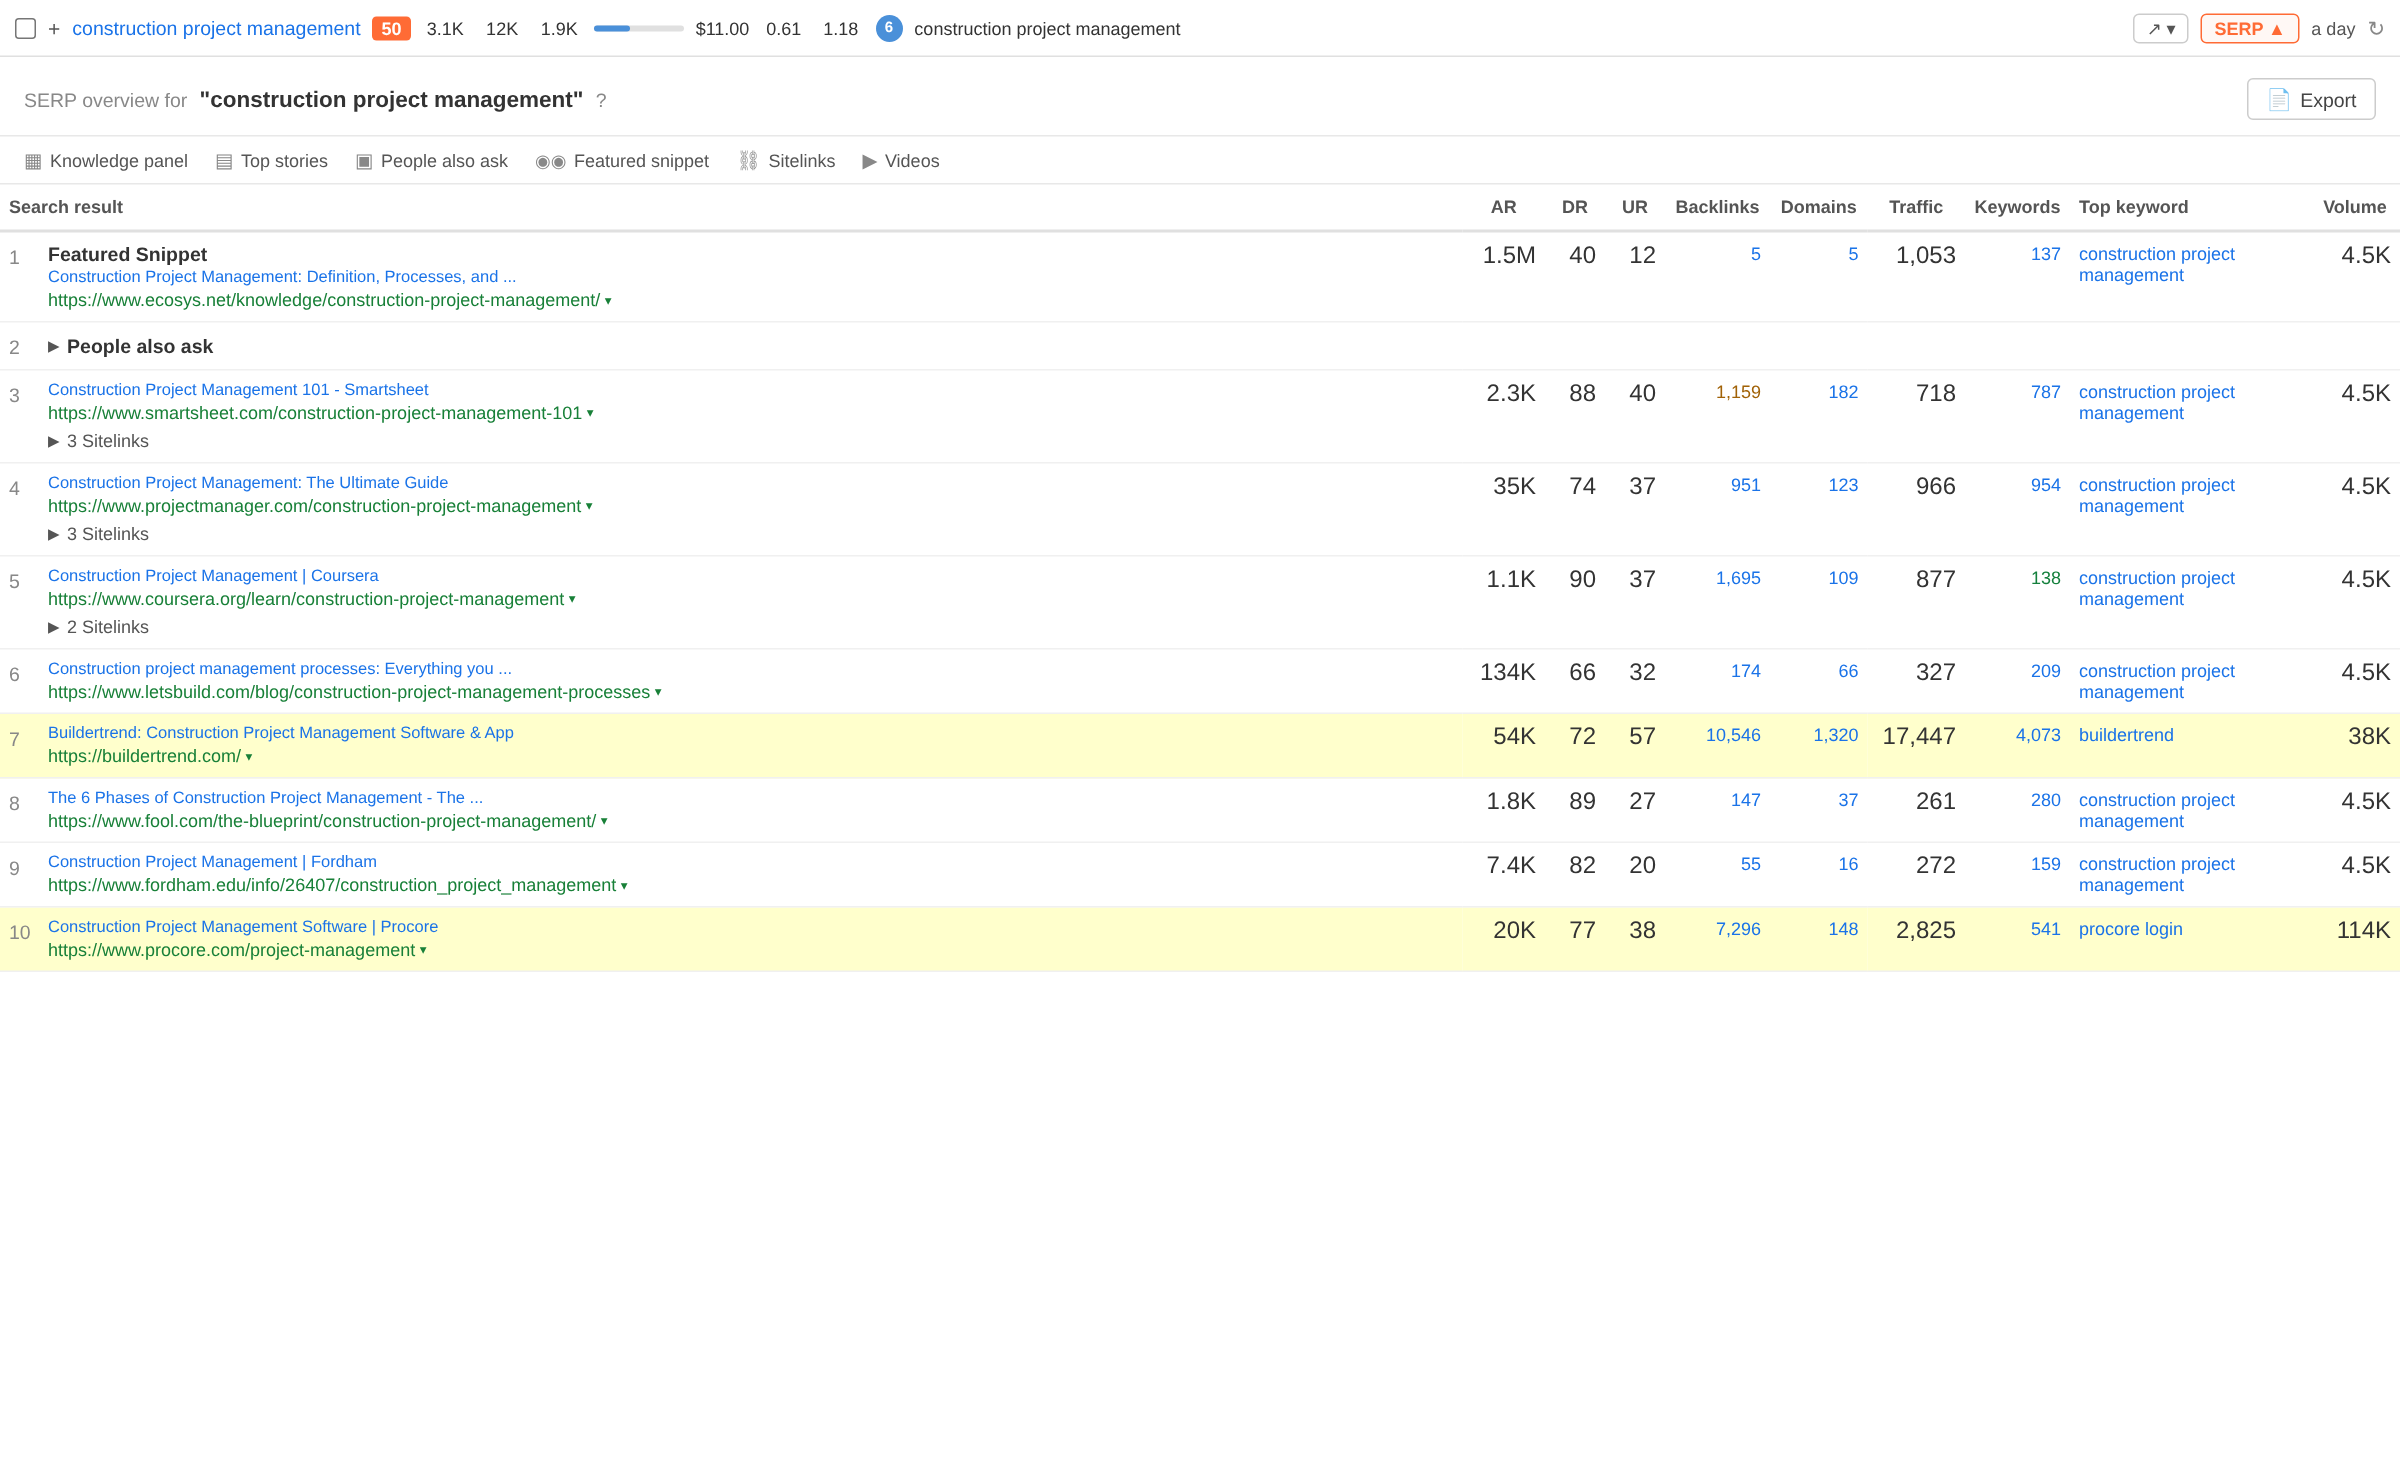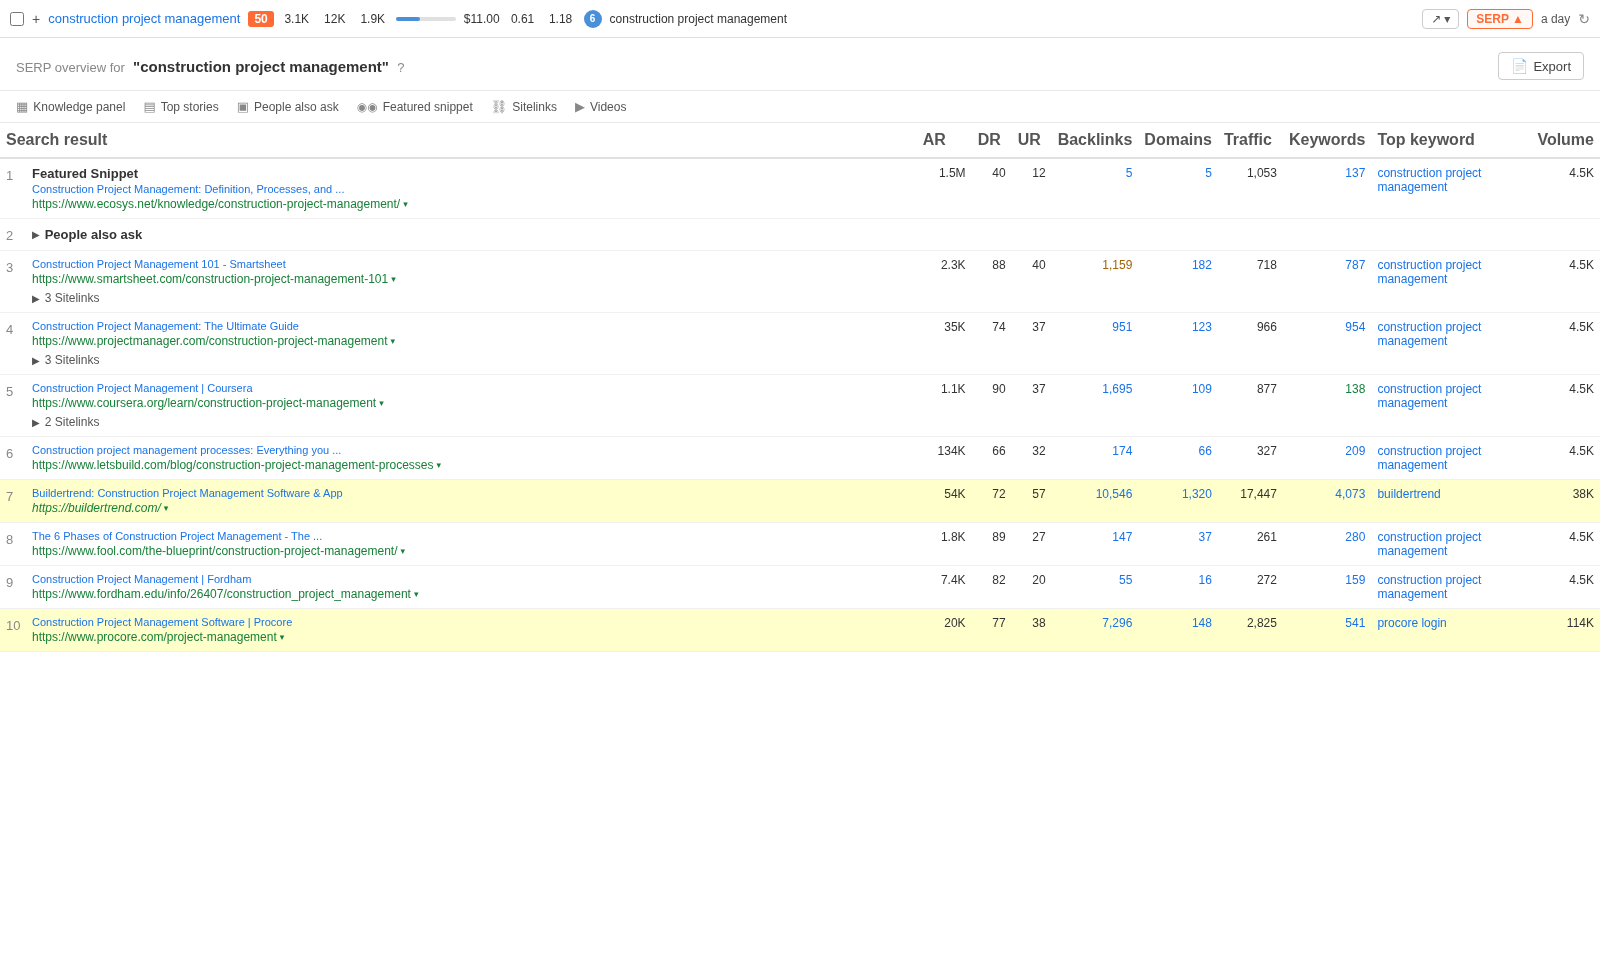--- a/index.html
+++ b/index.html
@@ -61,29 +61,29 @@
     }
     .filter-tab-icon { font-size: 13px; color: #888; }
 
     
     .table-container { overflow-x: auto; }
     table { width: 100%; border-collapse: collapse; }
     thead tr { border-bottom: 2px solid #e0e0e0; }
     thead th {
       padding: 8px 6px;
       text-align: left;
-      font-size: 16px;
+      font-size: 12px;
       font-weight: 600;
       color: #555;
       white-space: nowrap;
     }
-    thead th.right { text-align: left; }
+    thead th.right { text-align: center; }
     tbody tr { border-bottom: 1px solid #f0f0f0; }
     td { padding: 7px 6px; font-size: 13px; color: #333; vertical-align: top; }
-    td.num { color: #333; font-size: 12px; text-align: right; }
+    td.num { color: #333; font-size: 16px; text-align: right; }
     td.blue-num { color: #1a73e8; font-size: 12px; text-align: right; }
     .result-title-link { color: #1a73e8; text-decoration: none; font-size: 11px; }
     .result-url { color: #188038; font-size: 12px; }
     
     .featured-badge { font-weight: 700; color: #333; font-size: 13px; }
     .people-ask { display: flex; align-items: center; gap: 5px; color: #333; font-size: 13px; font-weight: 500; }
     .triangle { color: #555; font-size: 10px; }
     
     .sitelinks { display: flex; align-items: center; gap: 5px; font-size: 12px; color: #555; padding-top: 3px; }
     
@@ -339,21 +339,21 @@
       <td class="top-kw">construction project management</td>
       <td class="num">4.5K</td>
     </tr>
         <tr style="background: rgb(255, 255, 204);">
       <td>
         <div class="result-row">
           <span class="result-idx">7</span>
           <div class="result-content">
             <a class="result-title-link" href="#" style="background:#ffffcc;">Buildertrend: Construction Project Management Software &amp; App</a>
             <div class="url-row">
-              <span class="result-url" style="background:#ffffcc;font-style:italic;">https://buildertrend.com/</span>
+              <span class="result-url" style="background:#ffffcc;">https://buildertrend.com/</span>
               <span class="dropdown-arrow">▾</span>
             </div>
 
           </div>
         </div>
       </td>
       <td class="num">54K</td>
       <td class="num">72</td>
       <td class="num">57</td>
       <td class="blue-num"><a href="#" style="color:#1a73e8;text-decoration:none;">10,546</a></td>

